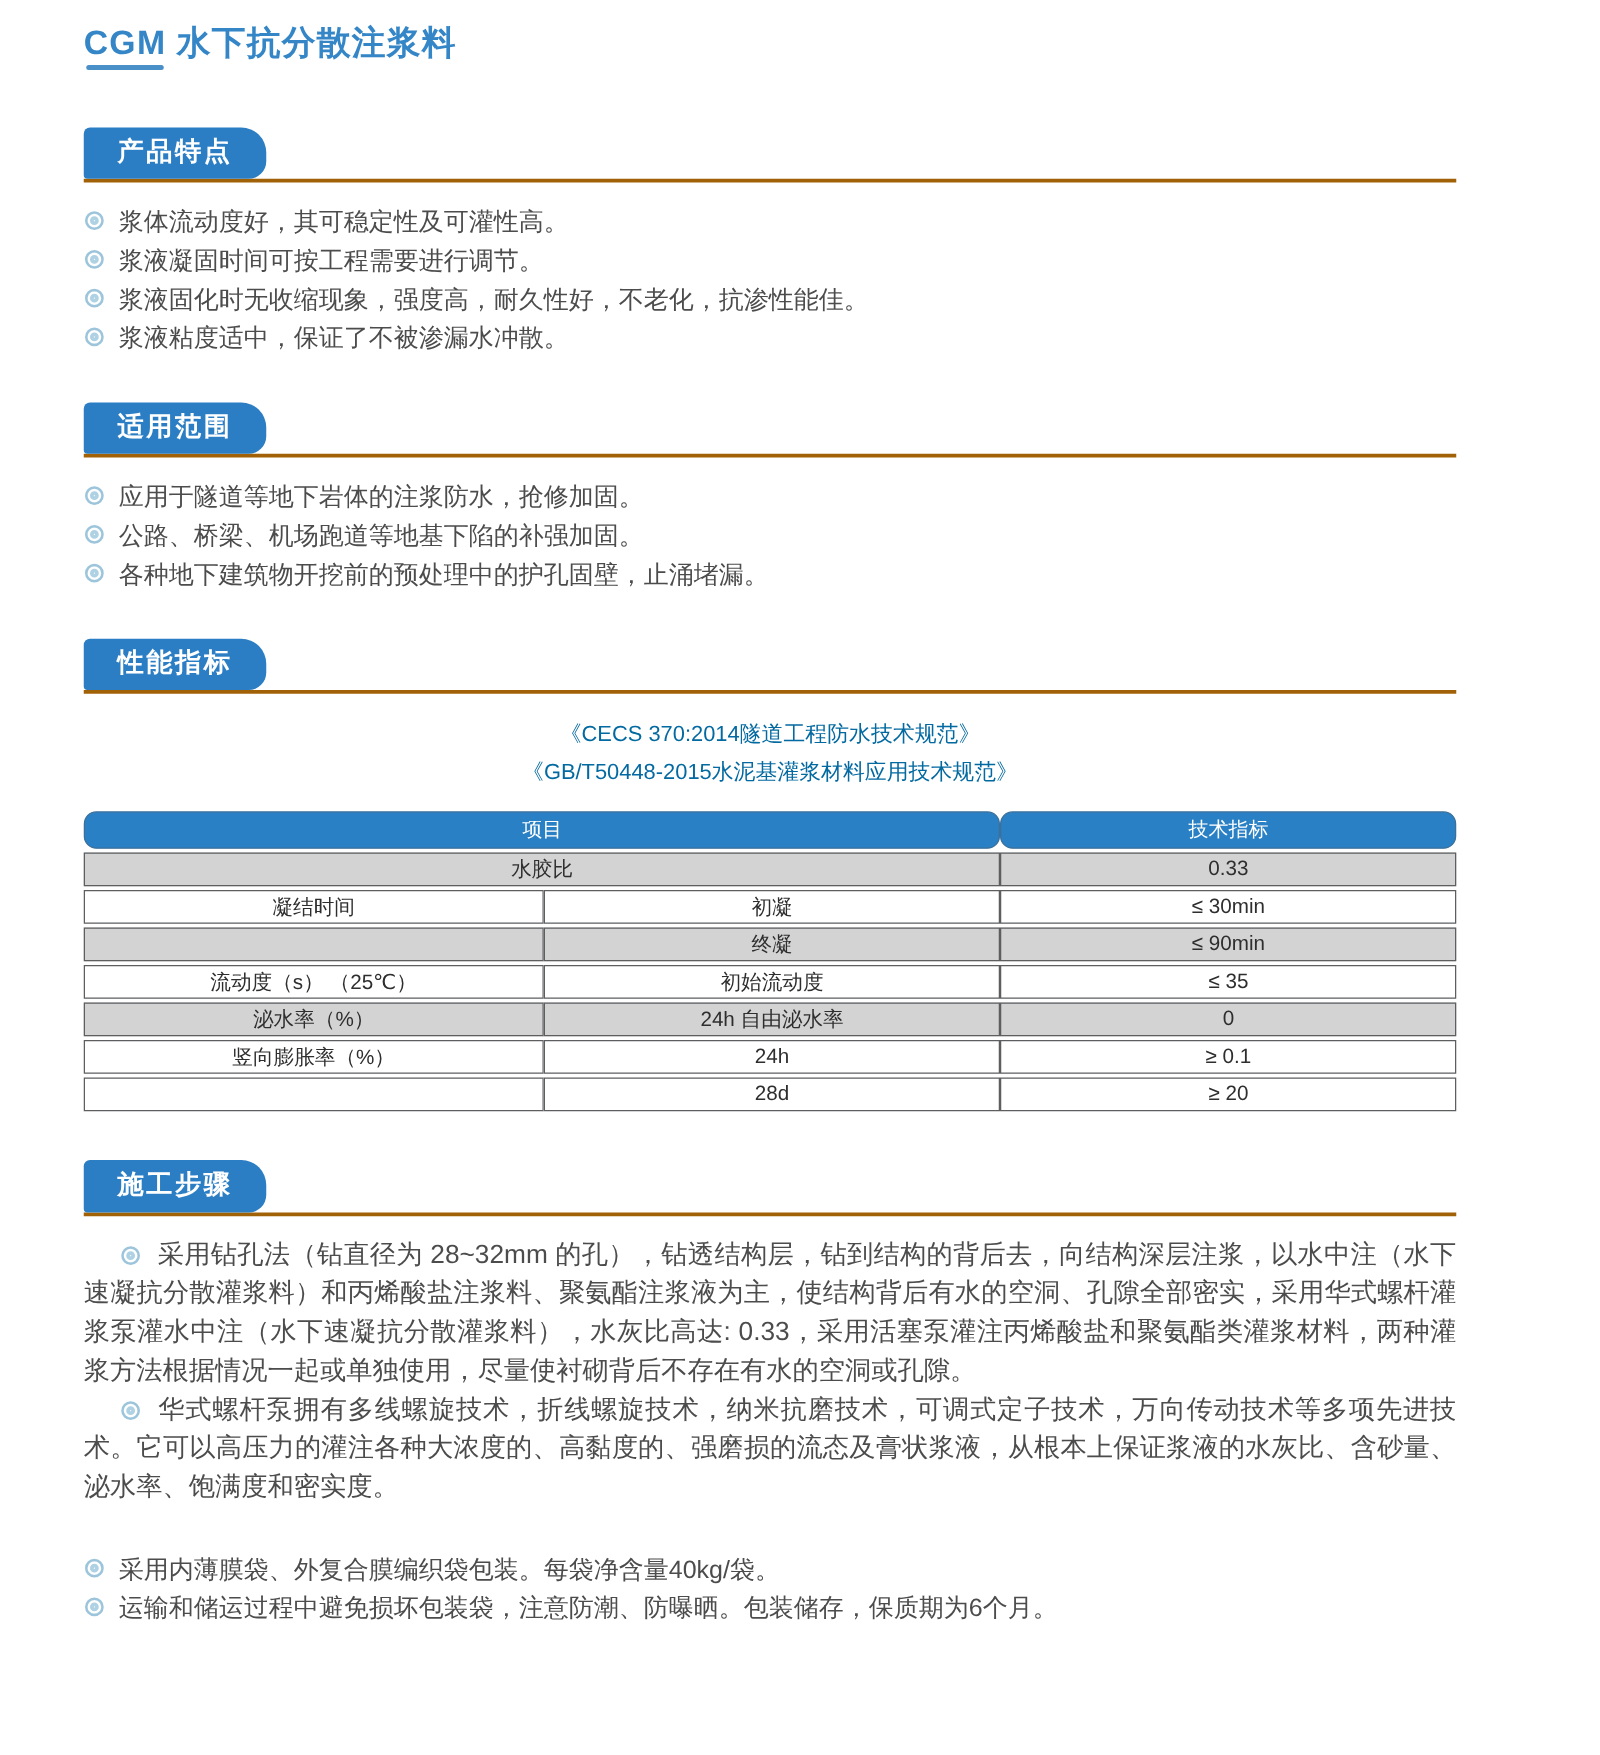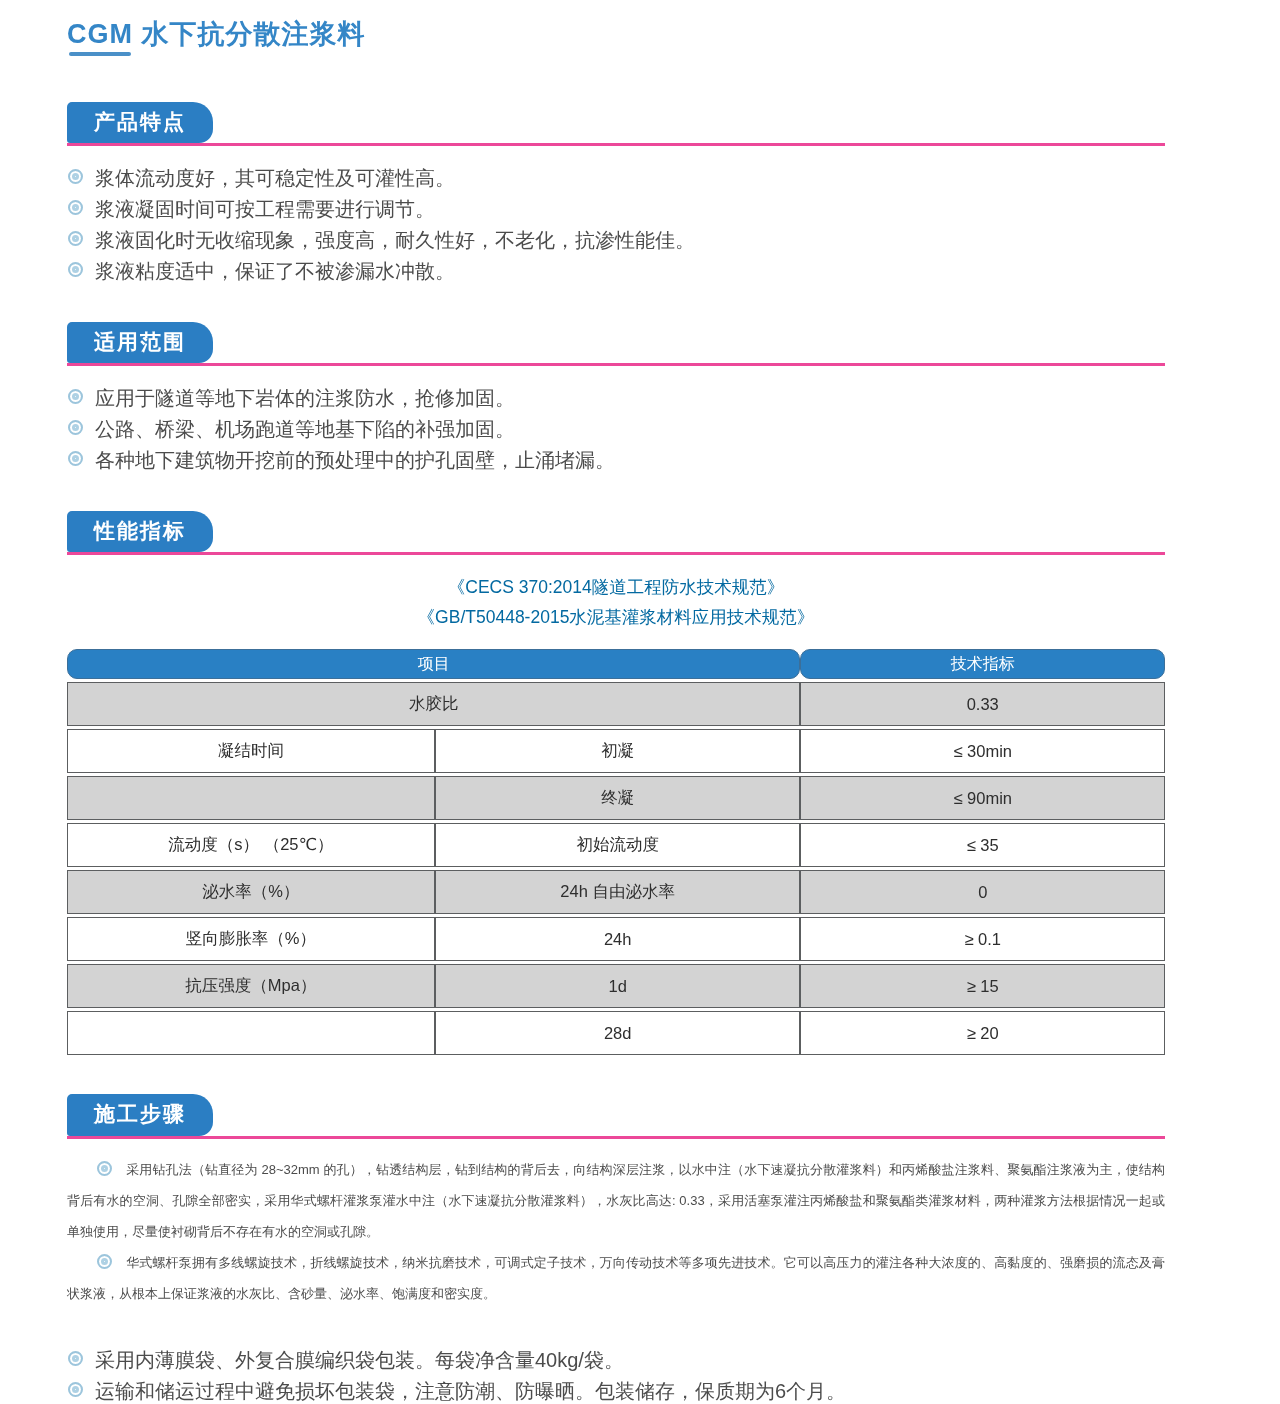--- a/index.html
+++ b/index.html
@@ -15,21 +15,21 @@
     font-size:27px; font-weight:bold; color:#3486c7;
     letter-spacing:1px; 
   }
   .title-underline {
     width:62px; height:4px; background:#4a90c8; border-radius:2px;
     margin-bottom:46px; margin-left:2px;
   }
 
   section { margin-bottom:36px; }
 
-  .sec-head { border-bottom:3px solid #ec4899; line-height:0; margin-bottom:17px; }
+  .sec-head { border-bottom:3px solid #a16207; line-height:0; margin-bottom:17px; }
   .sec-tab {
     display:inline-block; line-height:1.15;
     background:#2b7ec3; color:#ffffff;
     font-size:21px; font-weight:bold; letter-spacing:2px;
     padding:8px 27px 9px 27px;
     border-radius:5px 20px 14px 3px;
     vertical-align:bottom;
   }
 
   .bullets { }
@@ -44,32 +44,32 @@
 
   .standards { text-align:center; font-size:17.5px; color:#0369a1; line-height:30px; margin:4px 0 14px 0; }
   .standards div { margin-bottom:0; }
 
   table.perf {
     width:100%; border-collapse:separate; border-spacing:0 3px;
     font-size:16.5px; color:#2e2e2e; table-layout:fixed;
   }
   table.perf th, table.perf td {
     border:1px solid #5c5e60; text-align:center;
-    height:44px; padding:1px 6px; overflow:hidden;
+    height:27px; padding:1px 6px; overflow:hidden;
   }
   table.perf th {
     background:#2980c4; color:#ffffff; font-weight:normal;
     font-size:16px; border-color:#3c6f99; height:30px;border-radius:10px;
   }
   table.perf td { background:#ffffff; }
   table.perf tr.shade td { background:#d3d3d3; }
 
   .paras { margin-top:-2px; }
   .para {
-    font-size:13px; color:#4c4c4c; line-height:31px;
+    font-size:21px; color:#4c4c4c; line-height:31px;
     text-align:justify; text-indent:30px;
   }
   .para .bullet-icon {
     display:inline-block; vertical-align:-2px; margin:0 14px 0 0;
     box-shadow: inset 0 0 0 2px #ffffff, inset 0 0 0 5px #aed1e4;
   }
 </style>
 </head>
 <body>
 
@@ -165,25 +165,20 @@
           <tr class="shade">
             <td>泌水率（%）</td>
             <td>24h 自由泌水率</td>
             <td>0</td>
           </tr>
           <tr>
             <td>竖向膨胀率（%）</td>
             <td>24h</td>
             <td>≥ 0.1</td>
           </tr>
-          <tr class="shade">
-            <td>抗压强度（Mpa）</td>
-            <td>1d</td>
-            <td>≥ 15</td>
-          </tr>
           <tr>
             <td></td>
             <td>28d</td>
             <td>≥ 20</td>
           </tr>
         </tbody>
     </table>
   </section>
 
   <section>

